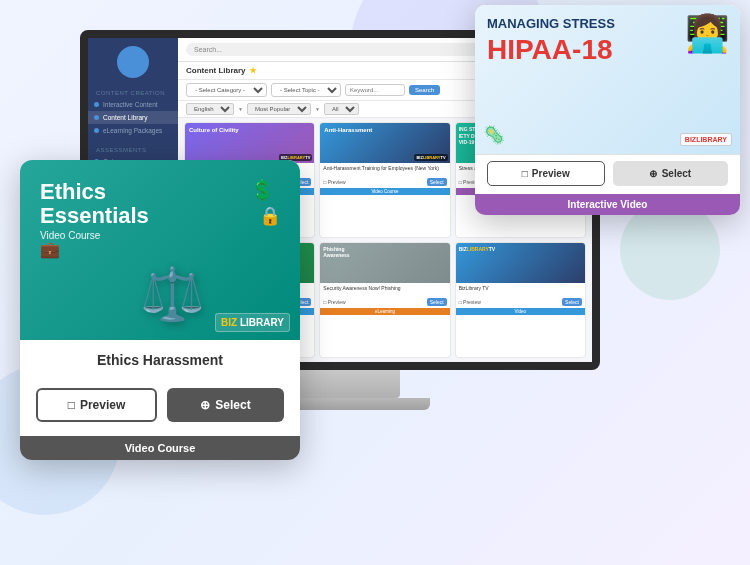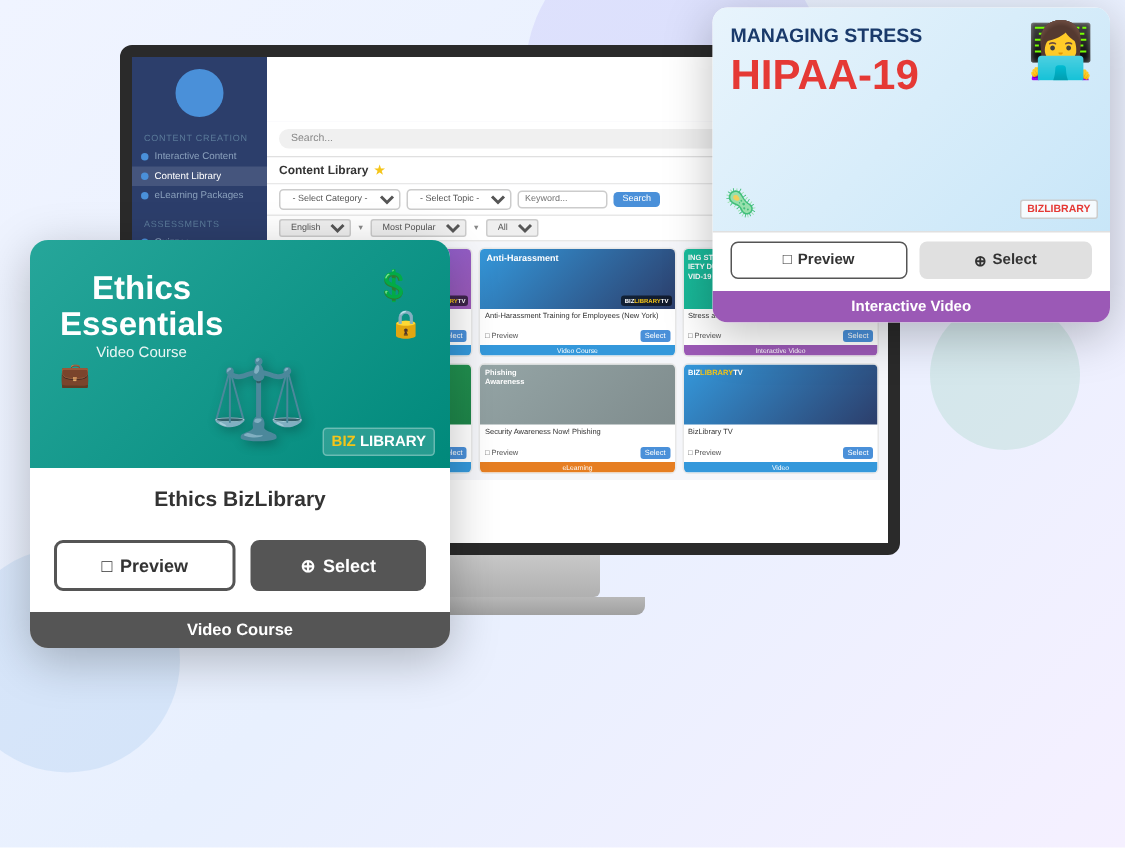--- a/index.html
+++ b/index.html
@@ -41,21 +41,20 @@
       height: 12px;
       background: linear-gradient(to bottom, #b8b8b8, #a0a0a0);
       margin: 0 auto;
       border-radius: 0 0 6px 6px;
     }
 
     
     .app-ui {
       display: flex;
       height: 100%;
-      align-items: center;
     }
     .sidebar {
       width: 90px;
       background: #2c3e6b;
       height: 100%;
       display: flex;
       flex-direction: column;
     }
     .sidebar-logo {
       width: 32px;
@@ -251,28 +250,27 @@
       top: 160px;
       left: 20px;
       width: 280px;
       background: #fff;
       border-radius: 12px;
       box-shadow: 0 8px 32px rgba(0,0,0,0.25);
       overflow: hidden;
       z-index: 10;
     }
     .ethics-thumb {
-      height: 152px;
+      height: 180px;
       background: linear-gradient(135deg, #26a69a, #00897b);
       position: relative;
       display: flex;
       align-items: center;
       justify-content: center;
       overflow: hidden;
-      text-align: center;
     }
     .ethics-title-overlay {
       position: absolute;
       top: 20px;
       left: 20px;
       color: #fff;
     }
     .ethics-title-overlay h2 {
       font-size: 22px;
       font-weight: 900;
@@ -653,42 +651,42 @@
     </div>
 
     <div style="position:absolute;top:18px;right:25px;font-size:20px;">💲</div>
     <div style="position:absolute;top:45px;right:18px;font-size:18px;">🔒</div>
     <div style="position:absolute;top:80px;left:20px;font-size:16px;">💼</div>
     <div class="biz-watermark">
       <span>BIZ</span>
       <span style="color:#fff;">LIBRARY</span>
     </div>
   </div>
-  <div class="floating-card-title">Ethics BizLibrary</div>
+  <div class="floating-card-title">Ethics Harassment</div>
   <div class="floating-card-actions">
     <button class="preview-btn">
       <span>□</span>
       <span>Preview</span>
     </button>
     <button class="select-btn-large">
       <span>⊕</span>
       <span>Select</span>
     </button>
   </div>
   <div class="course-type-bar">Video Course</div>
 </div>
 
 <div class="floating-card-right">
   <div class="covid-thumb">
     <div class="covid-text">
       <div class="managing">
         <span>MANAGING STRESS</span><br>
       </div>
       <div class="covid-number">
-        <span>HIPAA</span><span class="covid-dash">-</span><span style="color:#e53935;">19</span>
+        <span>HIPAA</span><span class="covid-dash">-</span><span style="color:#e53935;">18</span>
       </div>
     </div>
     <div class="person-illustration">👩‍💻</div>
     <div class="virus-illustration">🦠</div>
     <div class="biz-logo-covid">
       <span style="color:#e53935;">BIZ</span><span>LIBRARY</span>
     </div>
   </div>
   <div class="covid-card-actions">
     <button class="preview-btn-sm">

